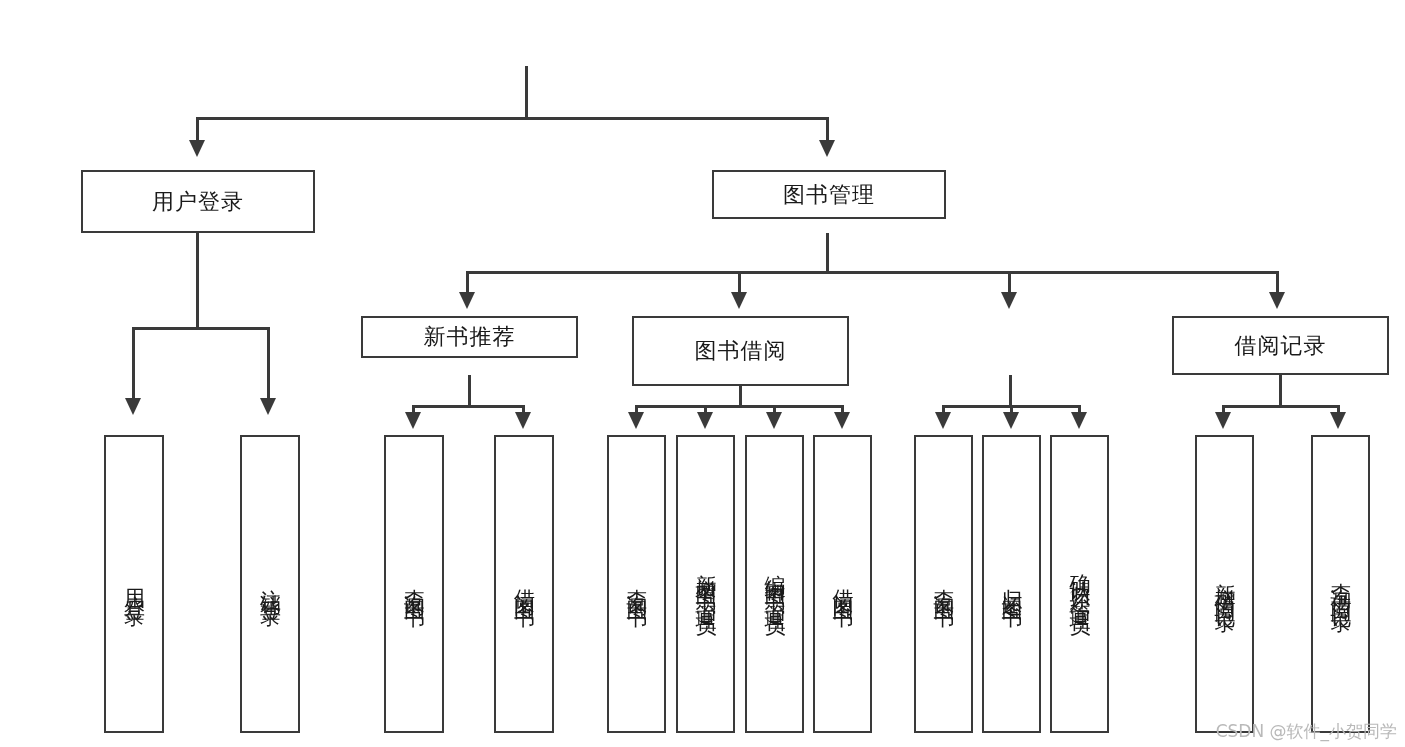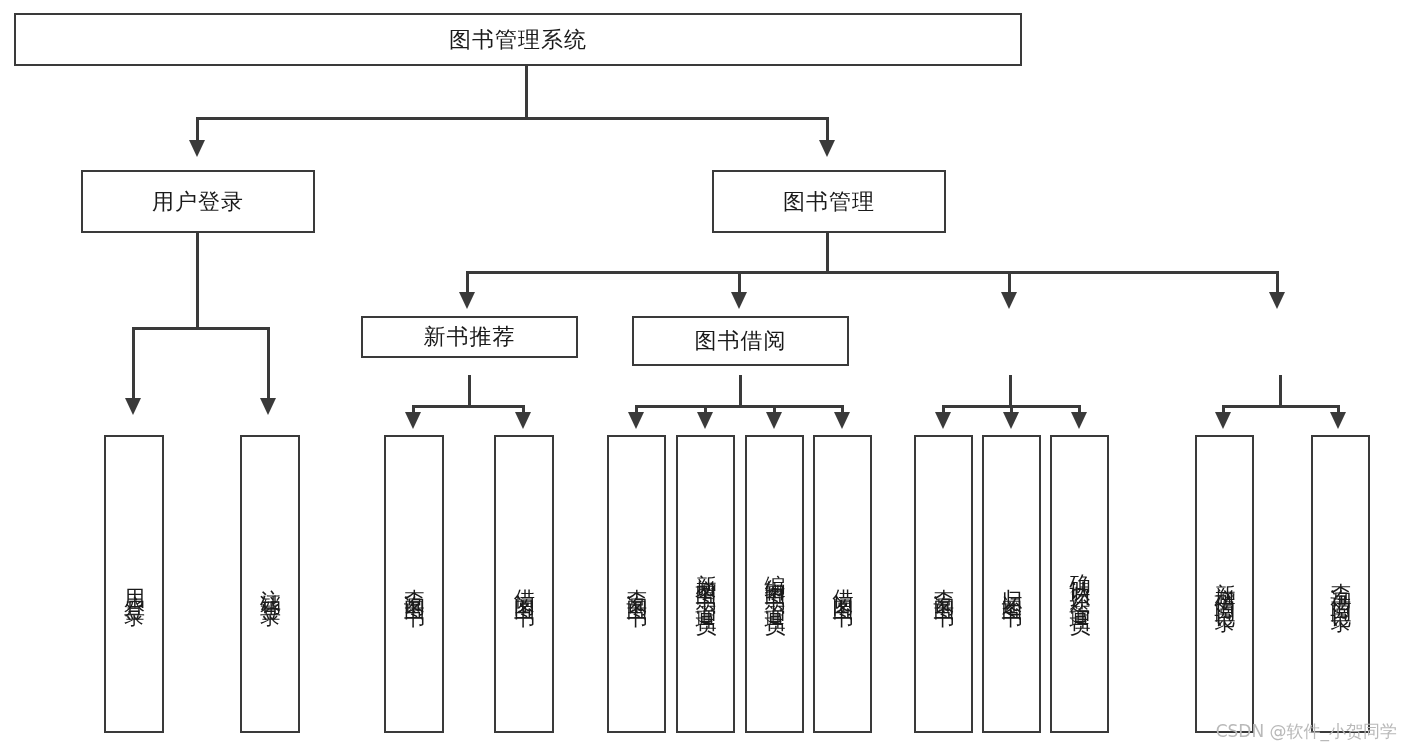--- a/index.html
+++ b/index.html
@@ -128,36 +128,36 @@
   <div class="edge v" style="left:1078px;top:405px;width:3px;height:10px;"></div>
   <div class="arrow" style="left:1071px;top:412px;"></div>
 
   <div class="edge v" style="left:1279px;top:375px;width:3px;height:32px;"></div>
   <div class="edge h" style="left:1222px;top:405px;width:118px;height:3px;"></div>
   <div class="edge v" style="left:1222px;top:405px;width:3px;height:10px;"></div>
   <div class="arrow" style="left:1215px;top:412px;"></div>
   <div class="edge v" style="left:1337px;top:405px;width:3px;height:10px;"></div>
   <div class="arrow" style="left:1330px;top:412px;"></div>
 
-  <div class="node horiz root" style="left:14px;top:13px;width:1008px;height:53px;">
-    <span class="node-label">图书管理系统</span>
-  </div>
 
   <div class="node horiz" style="left:81px;top:170px;width:234px;height:63px;">
     <span class="node-label">用户登录</span>
   </div>
-  <div class="node horiz" style="left:712px;top:170px;width:234px;height:63px;">
+  <div class="node horiz" style="left:712px;top:170px;width:234px;height:49px;">
     <span class="node-label">图书管理</span>
   </div>
 
   <div class="node horiz" style="left:361px;top:316px;width:217px;height:42px;">
     <span class="node-label">新书推荐</span>
   </div>
-  <div class="node horiz" style="left:632px;top:316px;width:217px;height:50px;">
+  <div class="node horiz" style="left:632px;top:316px;width:217px;height:70px;">
     <span class="node-label">图书借阅</span>
+  </div>
+  <div class="node horiz" style="left:1172px;top:316px;width:217px;height:59px;">
+    <span class="node-label">借阅记录</span>
   </div>
 
   <div class="node vert" style="left:104px;top:435px;width:60px;height:298px;">
     <span class="node-label">用户登录</span>
   </div>
   <div class="node vert" style="left:240px;top:435px;width:60px;height:298px;">
     <span class="node-label">注销登录</span>
   </div>
 
   <div class="node vert" style="left:384px;top:435px;width:60px;height:298px;">

